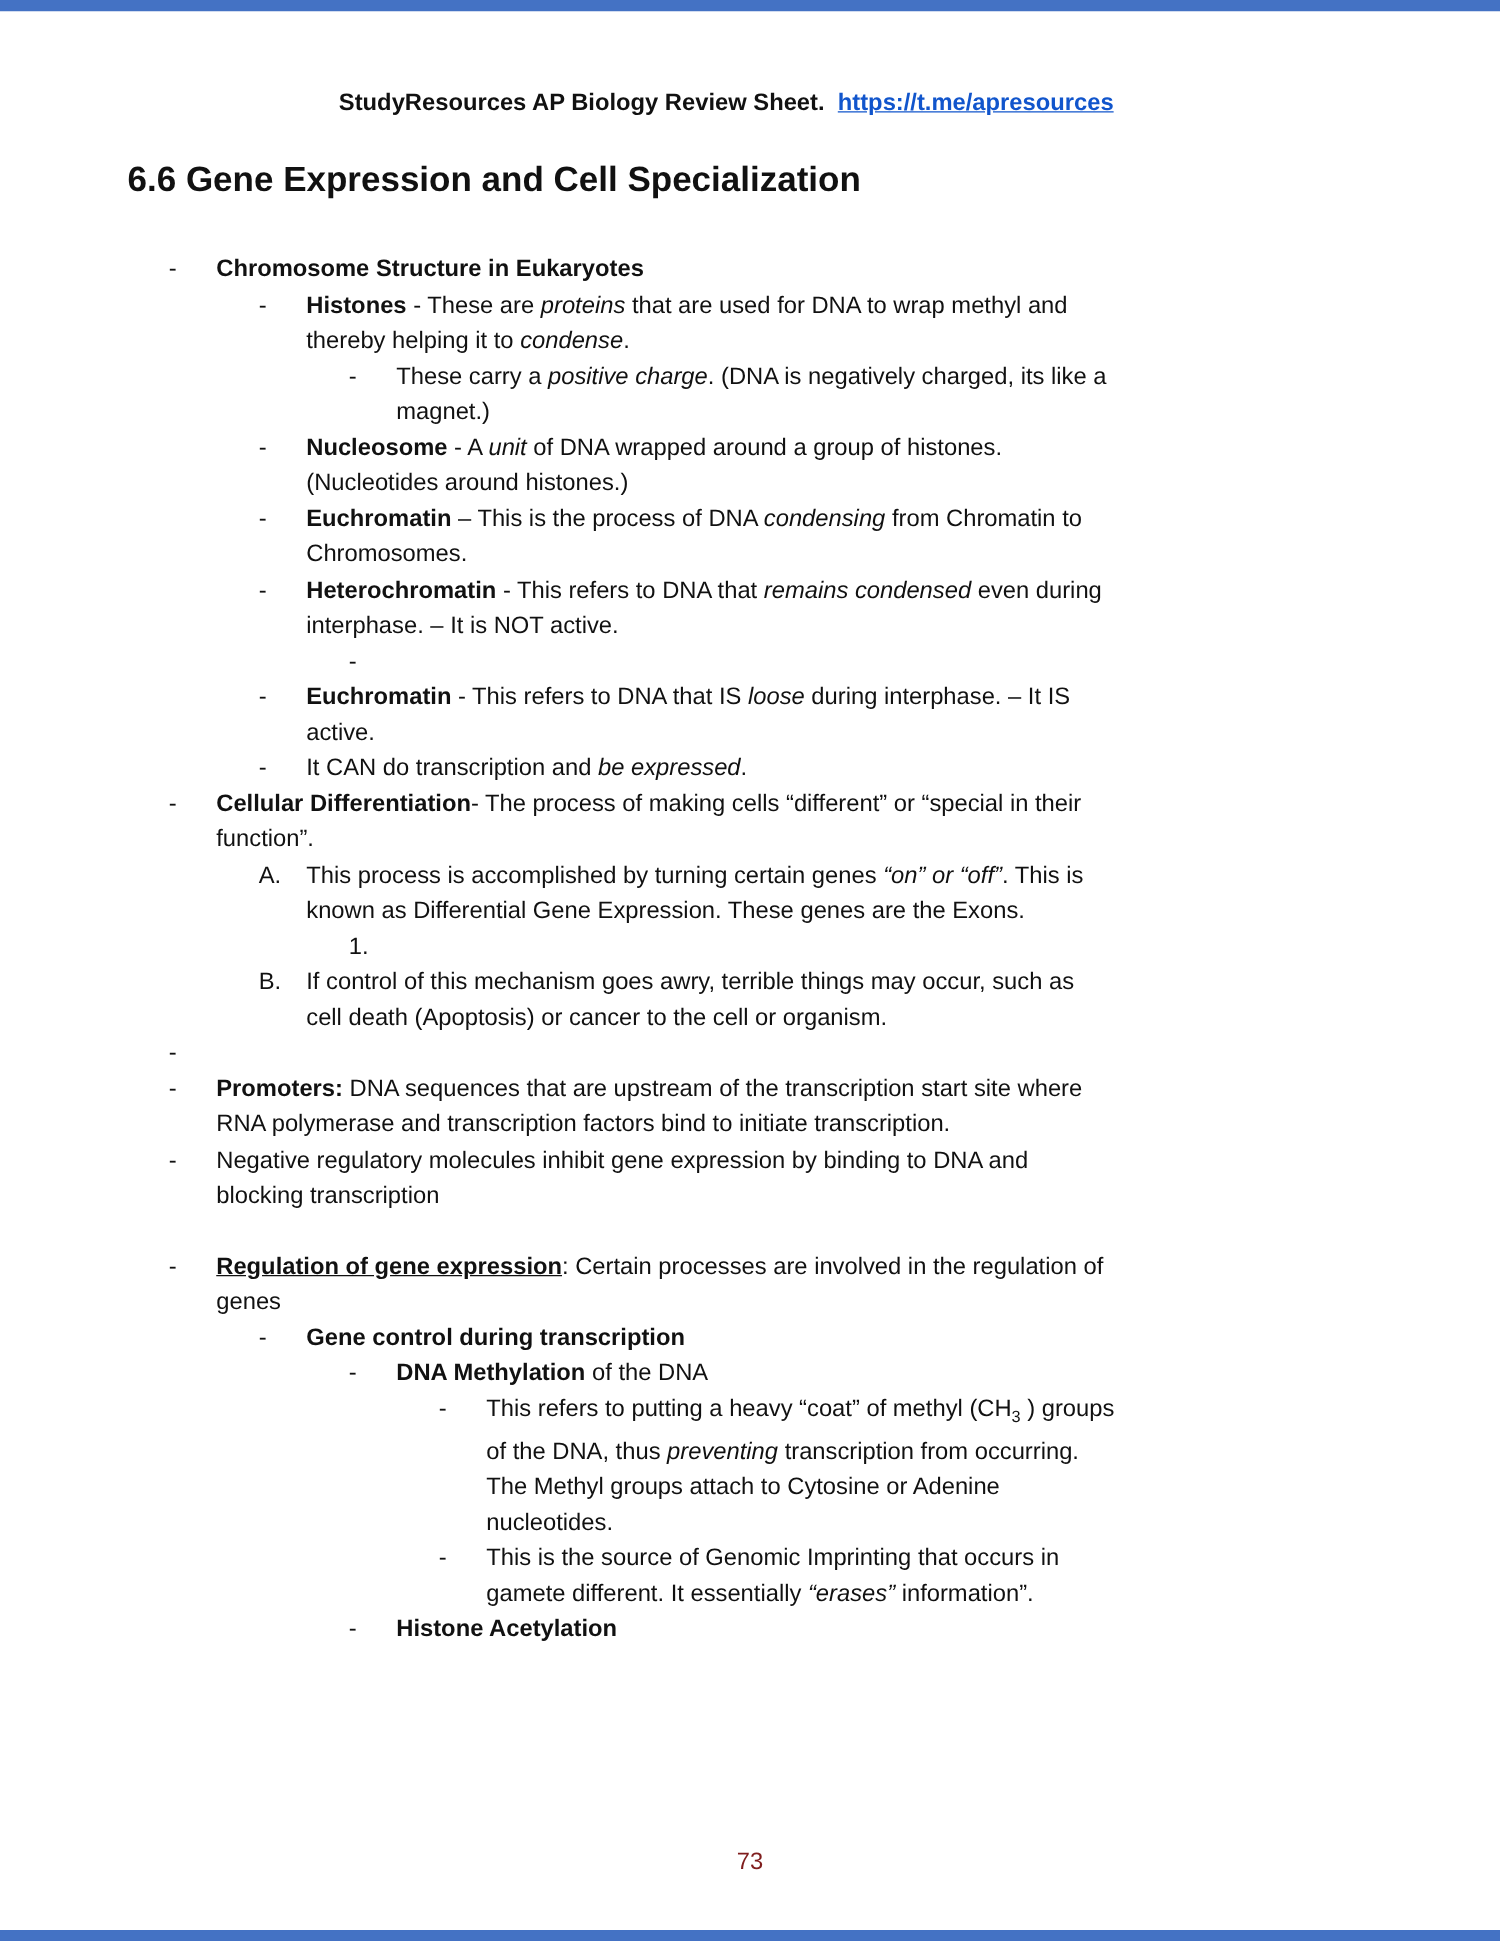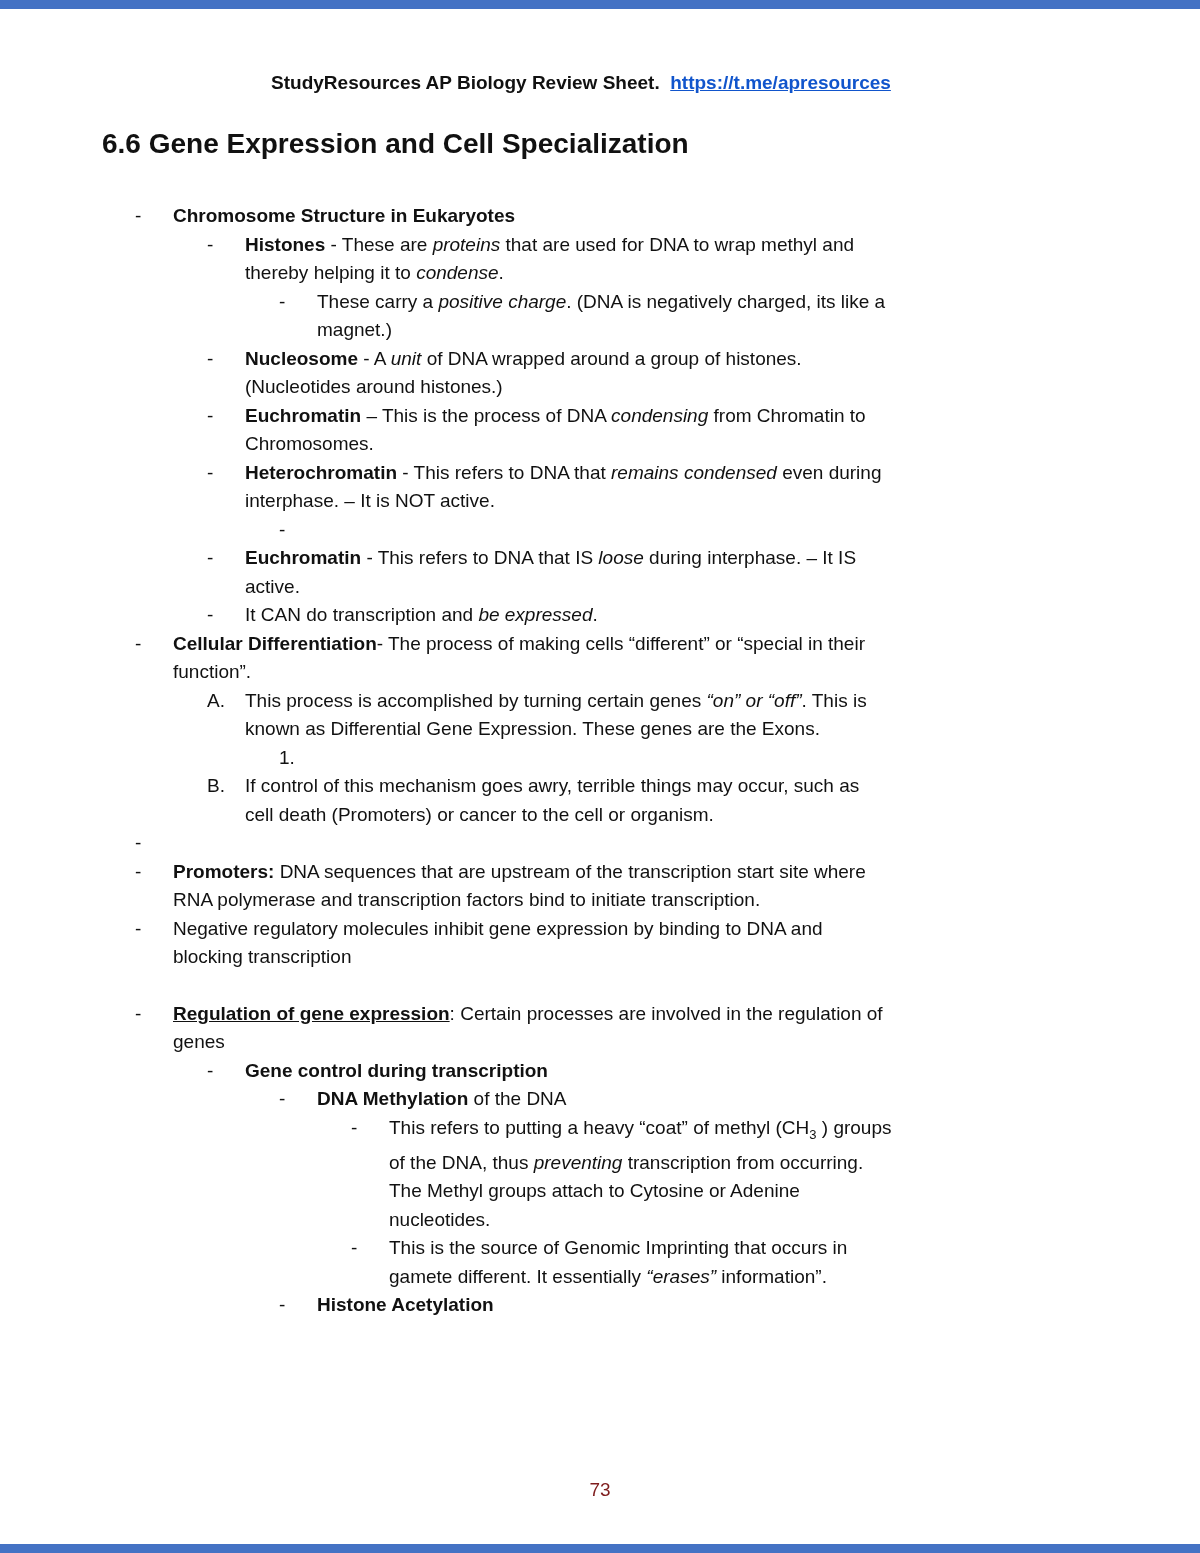--- a/index.html
+++ b/index.html
@@ -85,21 +85,21 @@
         </div>
         <div class="li lvl2">
           <span class="marker">A.</span>
           <span class="txt"><span>This process is accomplished by turning certain genes </span><span style="font-style: italic;">“on” or “off”</span><span>. This is</span><br><span>known as Differential Gene Expression. These genes are the Exons.</span></span>
         </div>
         <div class="li lvl3">
           <span class="marker">1.</span>
         </div>
         <div class="li lvl2">
           <span class="marker">B.</span>
-          <span class="txt"><span>If control of this mechanism goes awry, terrible things may occur, such as</span><br><span>cell death (Promoters) or cancer to the cell or organism.</span></span>
+          <span class="txt"><span>If control of this mechanism goes awry, terrible things may occur, such as</span><br><span>cell death (Apoptosis) or cancer to the cell or organism.</span></span>
         </div>
         <div class="li lvl1">
           <span class="marker">-</span>
           <span class="txt"></span>
         </div>
         <div class="li lvl1">
           <span class="marker">-</span>
           <span class="txt"><span style="font-weight: 700;">Promoters:</span><span> DNA sequences that are upstream of the transcription start site where</span><br><span>RNA polymerase and transcription factors bind to initiate transcription.</span></span>
         </div>
         <div class="li lvl1">

